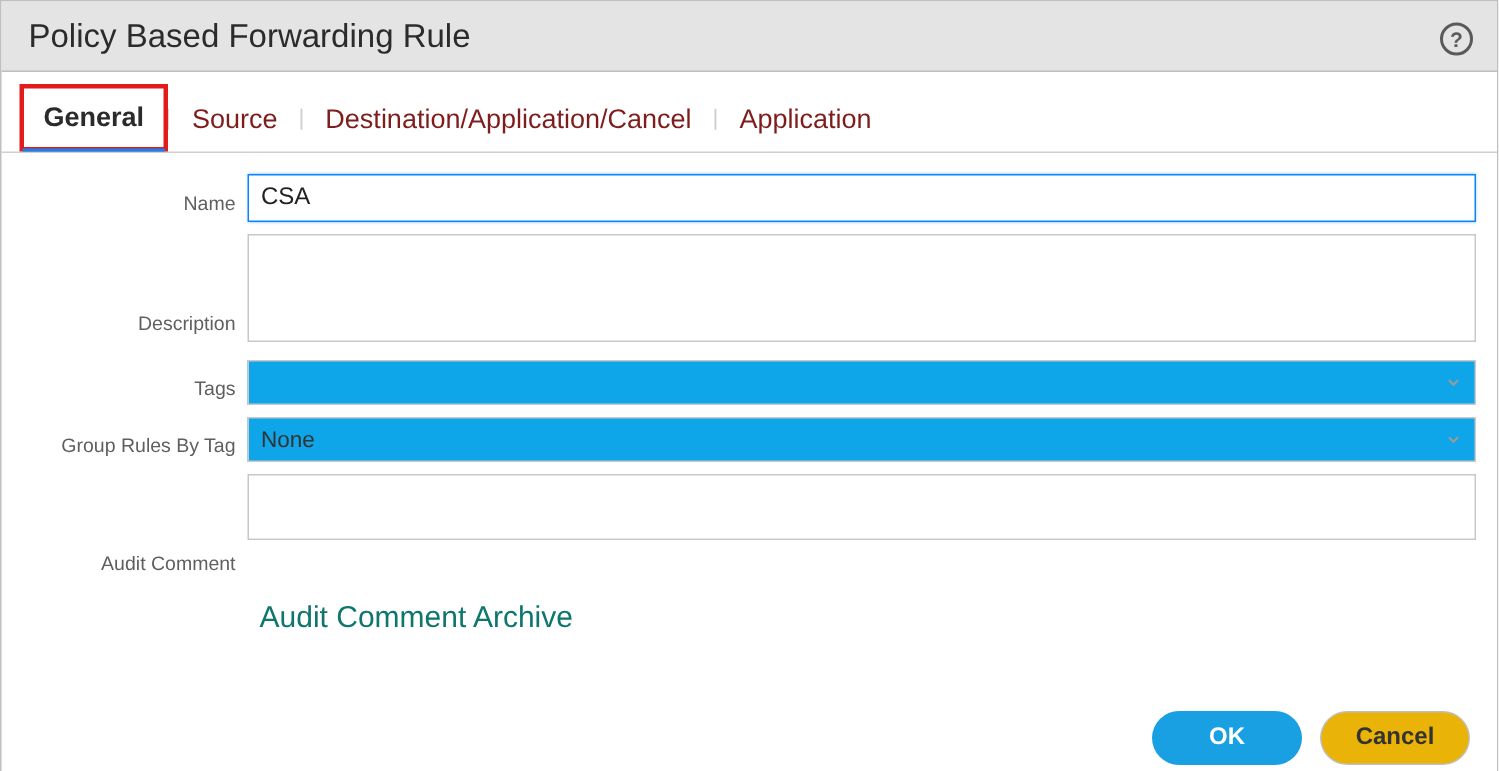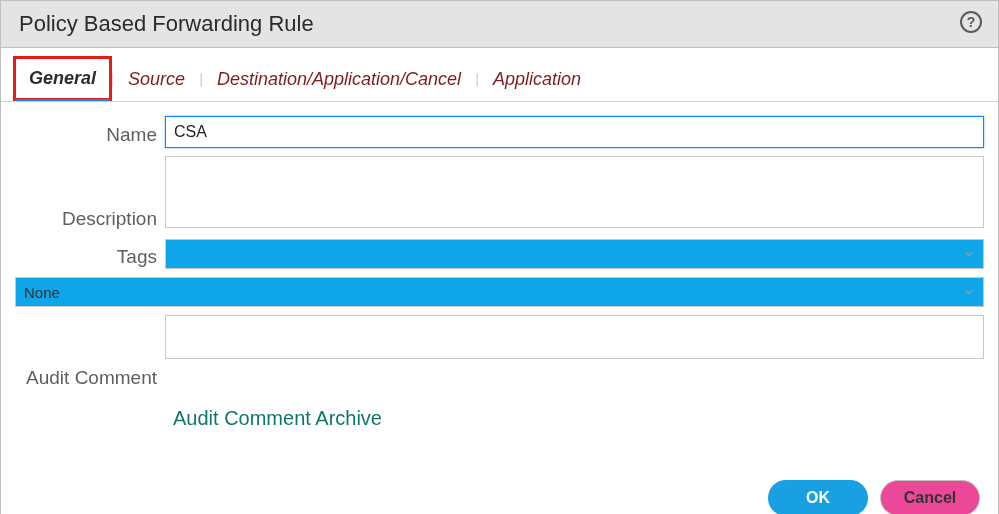--- a/index.html
+++ b/index.html
@@ -11,21 +11,21 @@
     background: #fff;
     color: #333;
   }
   .dialog {
     width: 999px;
     border: 1px solid #bfbfbf;
     box-shadow: 0 1px 2px rgba(0,0,0,0.05);
   }
   .dialog-header {
     display: flex;
-    align-items: flex-start;
+    align-items: flex-end;
     justify-content: space-between;
     background: #e4e4e4;
     border-bottom: 1px solid #bfbfbf;
     padding: 10px 16px 10px 18px;
   }
   .dialog-title {
     font-size: 22px;
     font-weight: 400;
     color: #2b2b2b;
   }
@@ -40,21 +40,20 @@
     font-weight: 700;
     color: #5a5a5a;
     cursor: pointer;
   }
   .tabs-row {
     display: flex;
     align-items: center;
     gap: 0;
     padding: 14px 0 0 14px;
     border-bottom: 1px solid #cfcfcf;
-    font-style: italic;
   }
   .tab {
     font-size: 18px;
     color: #7f1d1d;
     padding: 6px 14px 10px 14px;
     cursor: pointer;
     position: relative;
   }
   .tab.active {
     color: #2b2b2b;
@@ -78,21 +77,21 @@
   .form-row {
     display: flex;
     align-items: flex-start;
     margin-bottom: 8px;
   }
   .form-row.center { align-items: center; }
   .form-label {
     width: 150px;
     text-align: right;
     color: #5f5f5f;
-    font-size: 19px;
+    font-size: 13px;
     padding-right: 8px;
     padding-top: 6px;
   }
   .form-label.top { padding-top: 6px; margin-top: 46px; }
   .form-field {
     flex: 1;
     border-radius: 10px;
   }
   input.text-input {
     width: 100%;
@@ -158,21 +157,21 @@
     font-size: 16px;
     cursor: pointer;
     font-weight: bold;
   }
   .btn-primary {
     background: #18a0e2;
     color: #fff;
     border: none;
   }
   .btn-secondary {
-    background: #ec4899;
+    background: #eab308;
     color: #333;
     border: 1px solid #bfbfbf;
     text-align: center;
   }
   .chev svg { width: 12px; height: 12px; display:block; }
 </style>
 </head>
 <body>
 
 <div class="dialog">
@@ -219,20 +218,21 @@
           <span class="chev">
             <svg viewBox="0 0 24 24" fill="none" stroke="#9a9a9a" stroke-width="3">
                 <polyline points="6 9 12 15 18 9"></polyline>
               </svg>
           </span>
         </div>
       </div>
     </div>
 
     <div class="form-row center">
+      <div class="form-label">Group Rules By Tag</div>
       <div class="form-field">
         <div class="select-box">
           <span>None</span>
           <span class="chev">
             <svg viewBox="0 0 24 24" fill="none" stroke="#9a9a9a" stroke-width="3">
                 <polyline points="6 9 12 15 18 9"></polyline>
               </svg>
           </span>
         </div>
       </div>

